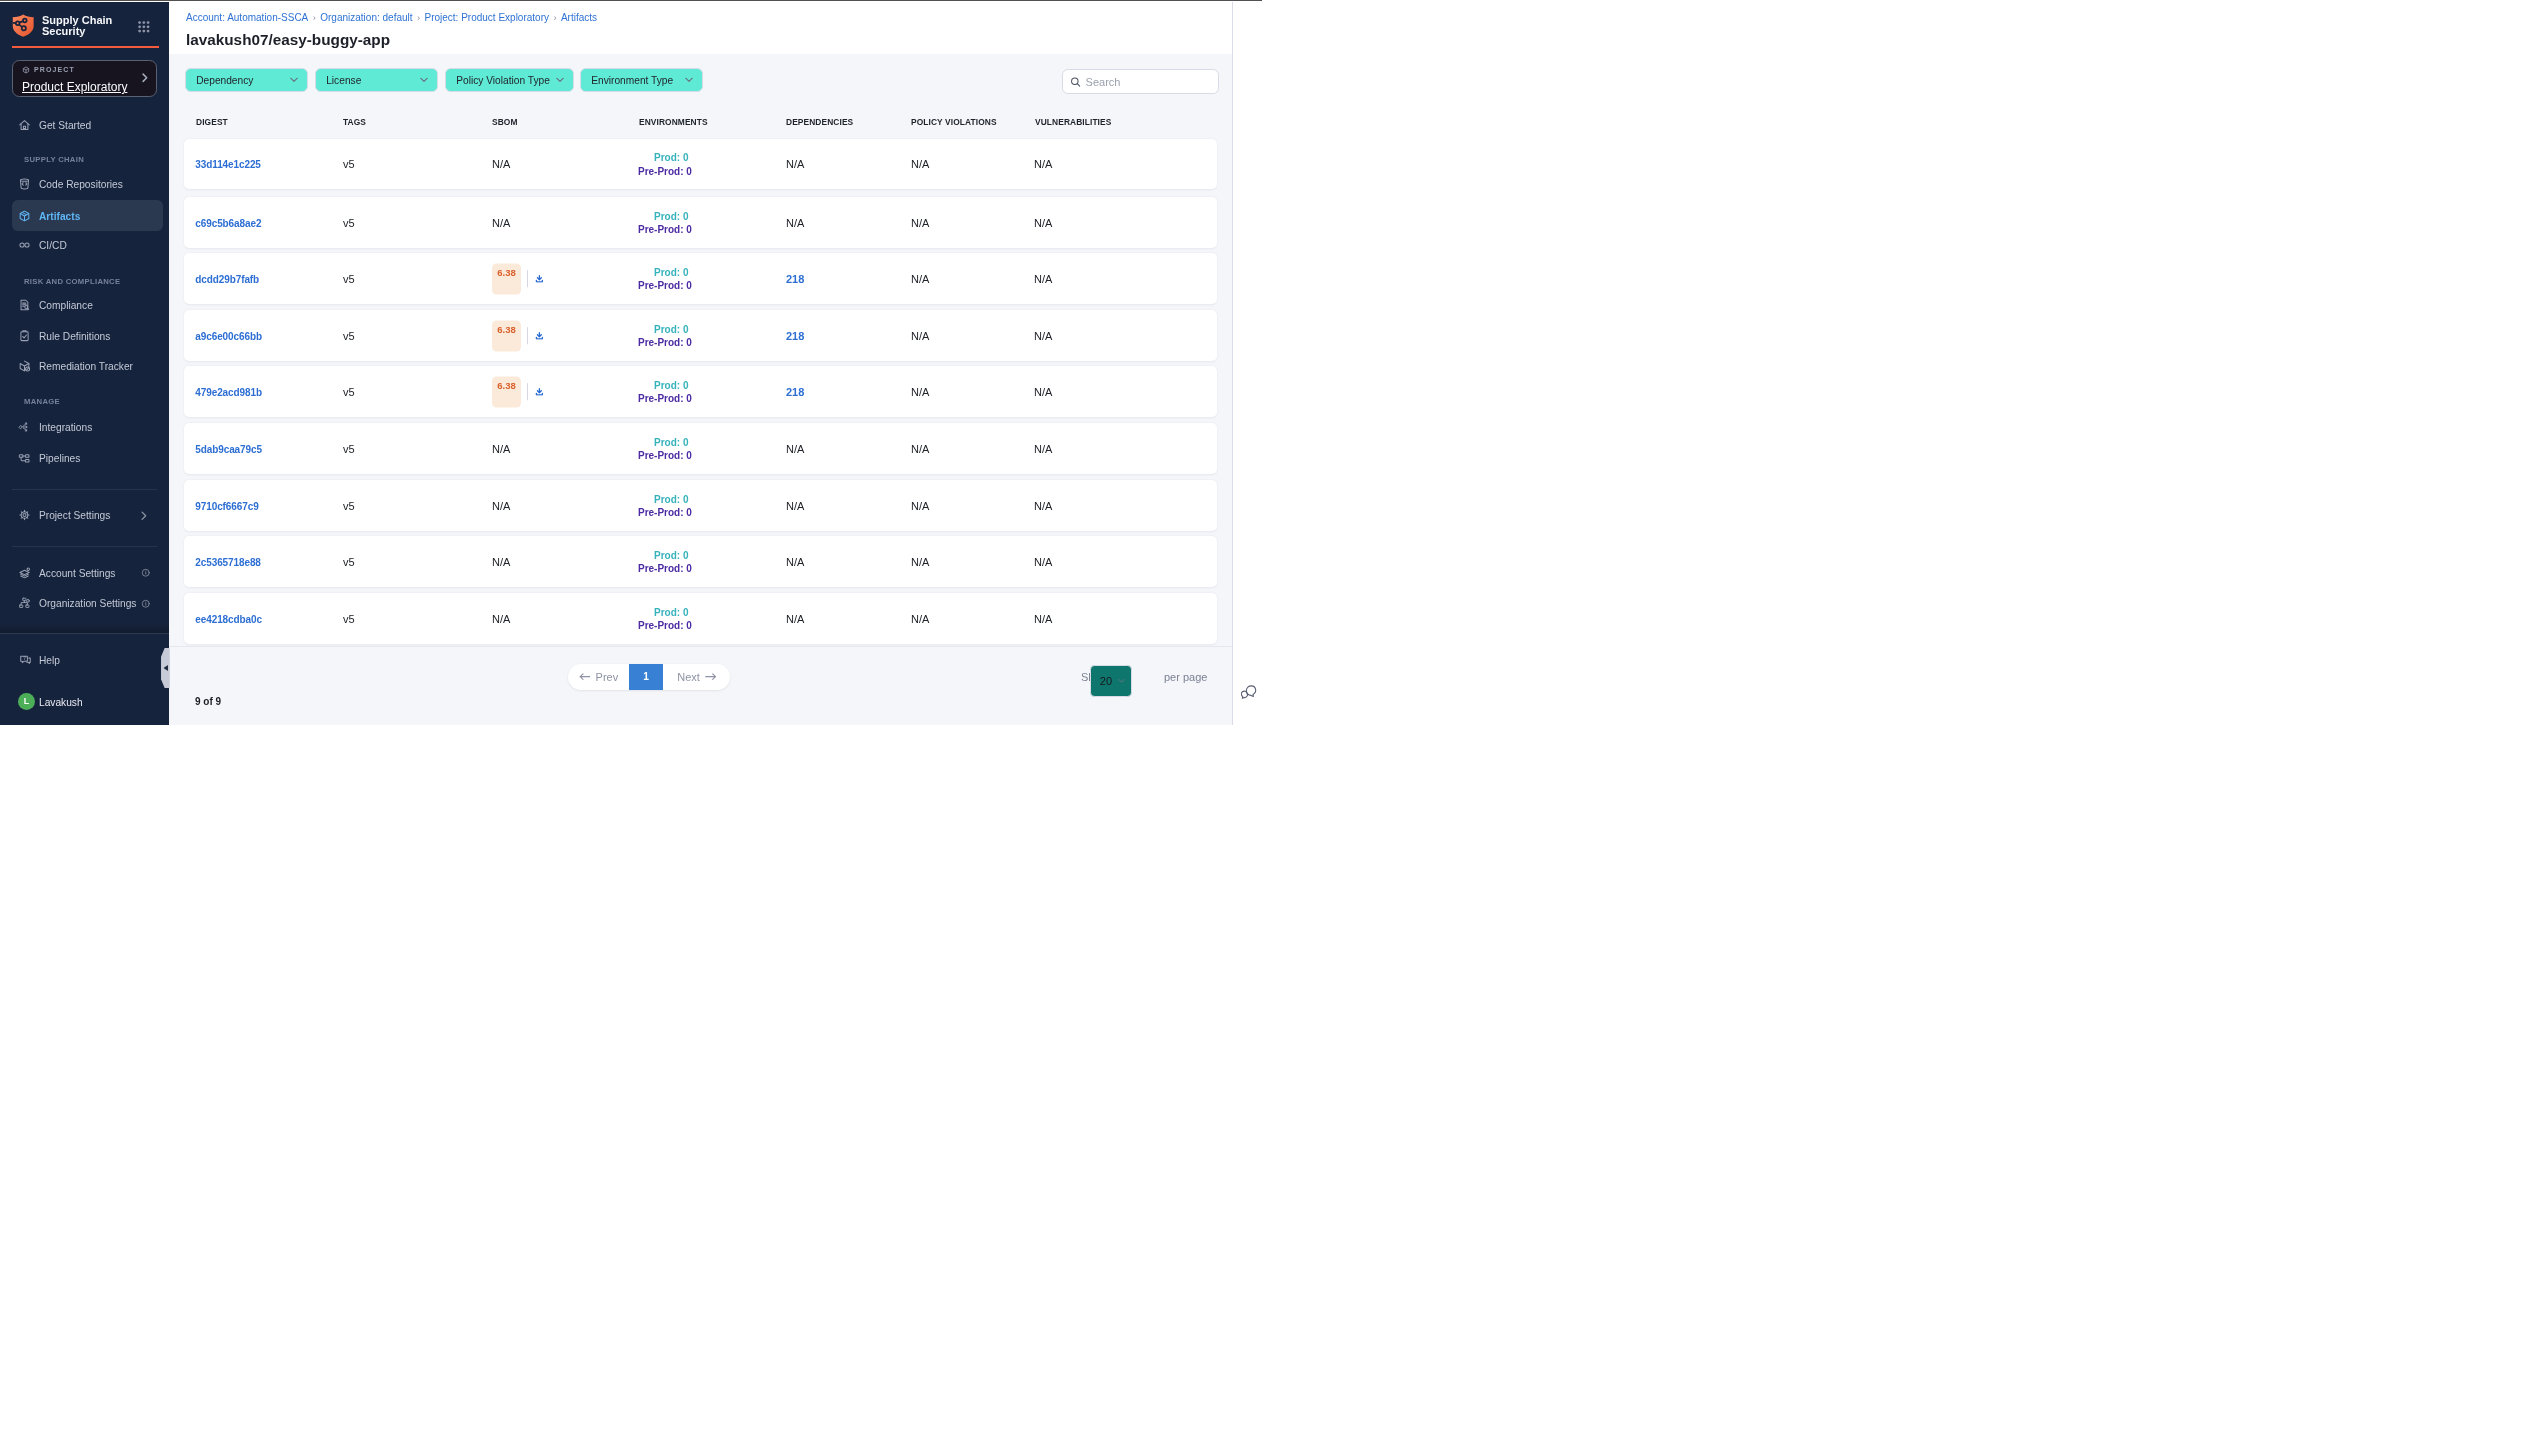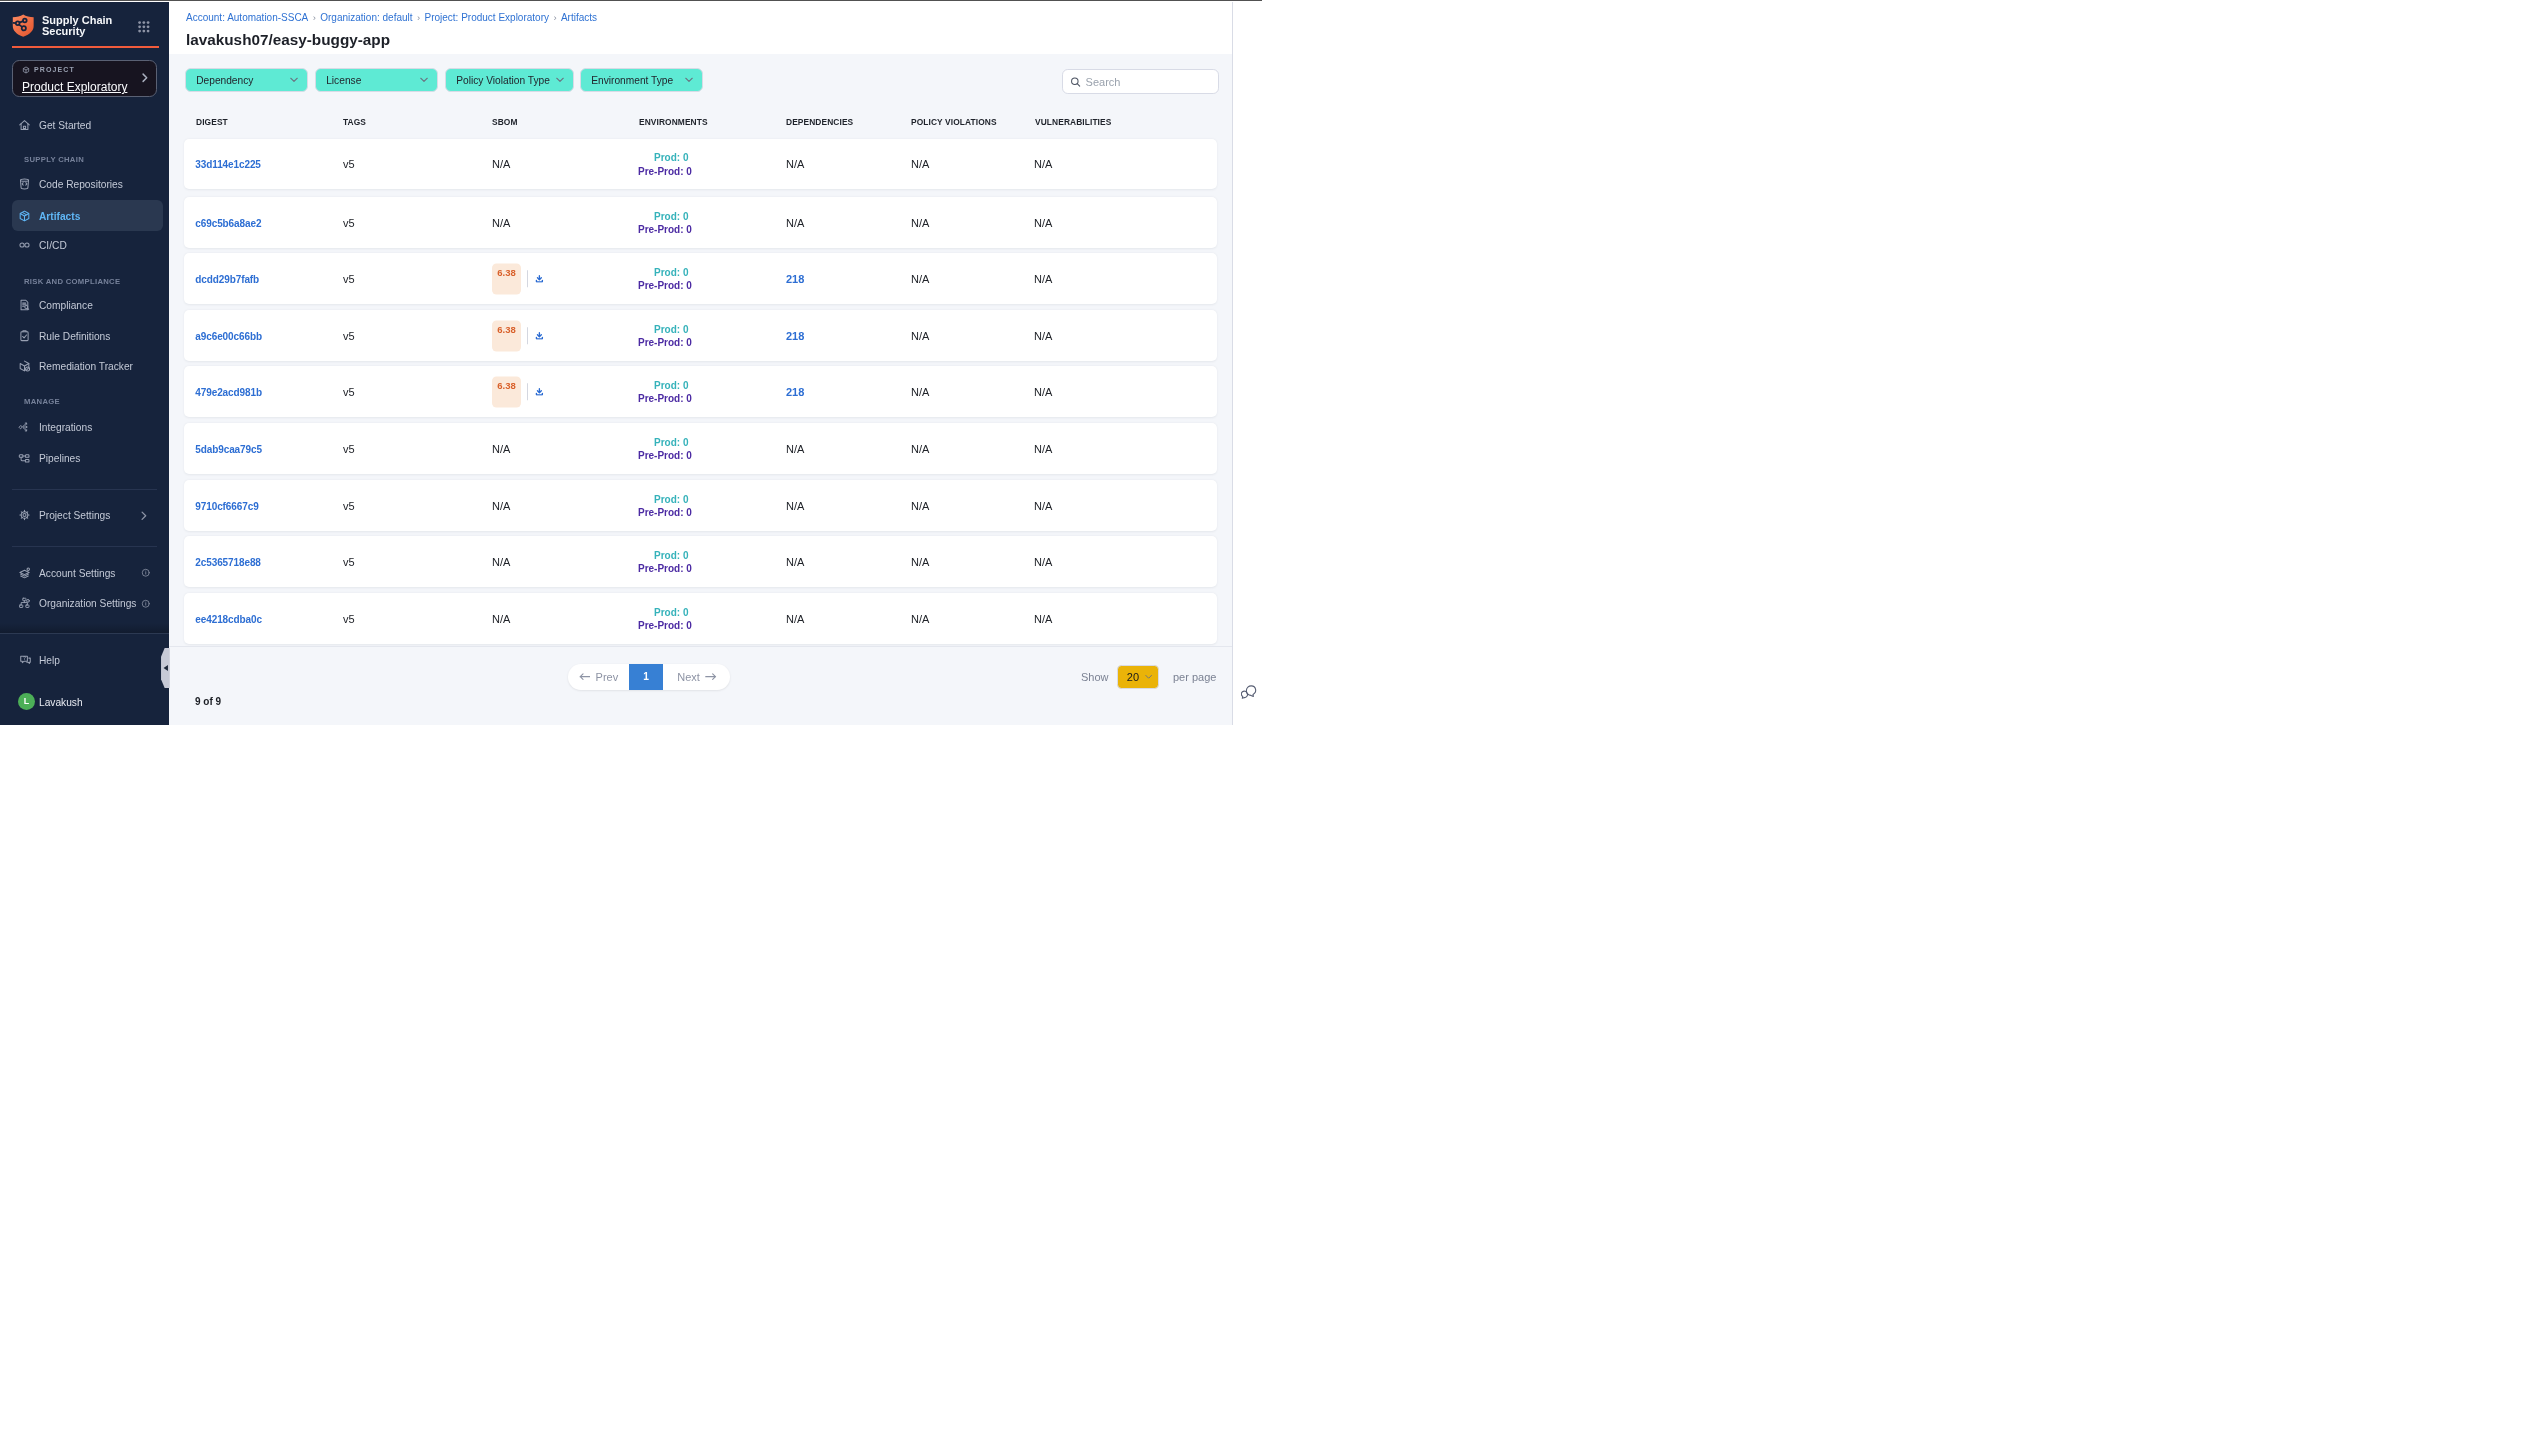--- a/index.html
+++ b/index.html
@@ -56,24 +56,24 @@
   .bdiv{position:absolute;left:343px;top:50%;transform:translateY(-50%);width:0.7px;height:17.5px;background:#d4d7e0;}
   .dlicon{position:absolute;left:351px;top:50%;transform:translateY(-50%);width:8.8px;height:8.8px;}
   
   .pgline{left:169px;top:646px;width:1063px;height:0.7px;background:#e4e7ee;}
   .nineof{left:195px;top:701px;transform:translateY(-50%);font-size:10px;font-weight:bold;color:#1b1e24;}
   .pill{left:568px;top:664px;width:162px;height:25.6px;background:#fff;border-radius:12.8px;box-shadow:0 0.7px 2.2px rgba(0,0,0,.09);overflow:hidden;}
   .pill .prev{position:absolute;left:0;top:0;width:61px;height:25.6px;color:#8d93a4;font-size:11px;display:flex;align-items:center;justify-content:center;}
   .pill .one{position:absolute;left:61px;top:0;width:34px;height:25.6px;line-height:25.6px;text-align:center;background:#3780d4;color:#fff;font-size:10.2px;font-weight:600;}
   .pill .next{position:absolute;left:96px;top:0;width:66px;height:25.6px;color:#8d93a4;font-size:11px;display:flex;align-items:center;justify-content:center;}
   .showlbl{left:1081px;top:677px;transform:translateY(-50%);font-size:11px;color:#7b8293;}
-  .selbox{left:1117px;top:665px;width:42px;height:24px;background:#eab308;border:0.7px solid #d8dbe6;border-radius:4.4px;box-sizing:border-box;}
+  .selbox{left:1090px;top:665px;width:42px;height:32px;background:#0f766e;border:0.7px solid #d8dbe6;border-radius:4.4px;box-sizing:border-box;}
   .selbox .v{position:absolute;left:8.8px;top:50%;transform:translateY(-50%);font-size:11px;color:#16181d;}
   .selbox svg{position:absolute;right:5.8px;top:50%;transform:translateY(-50%);}
-  .perpage{left:1164px;top:677px;transform:translateY(-50%);font-size:11px;color:#7b8293;margin-left:9px;}
+  .perpage{left:1164px;top:677px;transform:translateY(-50%);font-size:11px;color:#7b8293;}
   .chaticon{left:1241px;top:685px;width:16px;height:14px;}
 </style>
 </head>
 <body>
 <div class="page">
   <div class="abs topstrip"></div>
   <div class="abs sidebar"></div>
   <div class="abs gutter"></div>
   <div class="abs vline"></div>
   <div class="abs header"></div>

